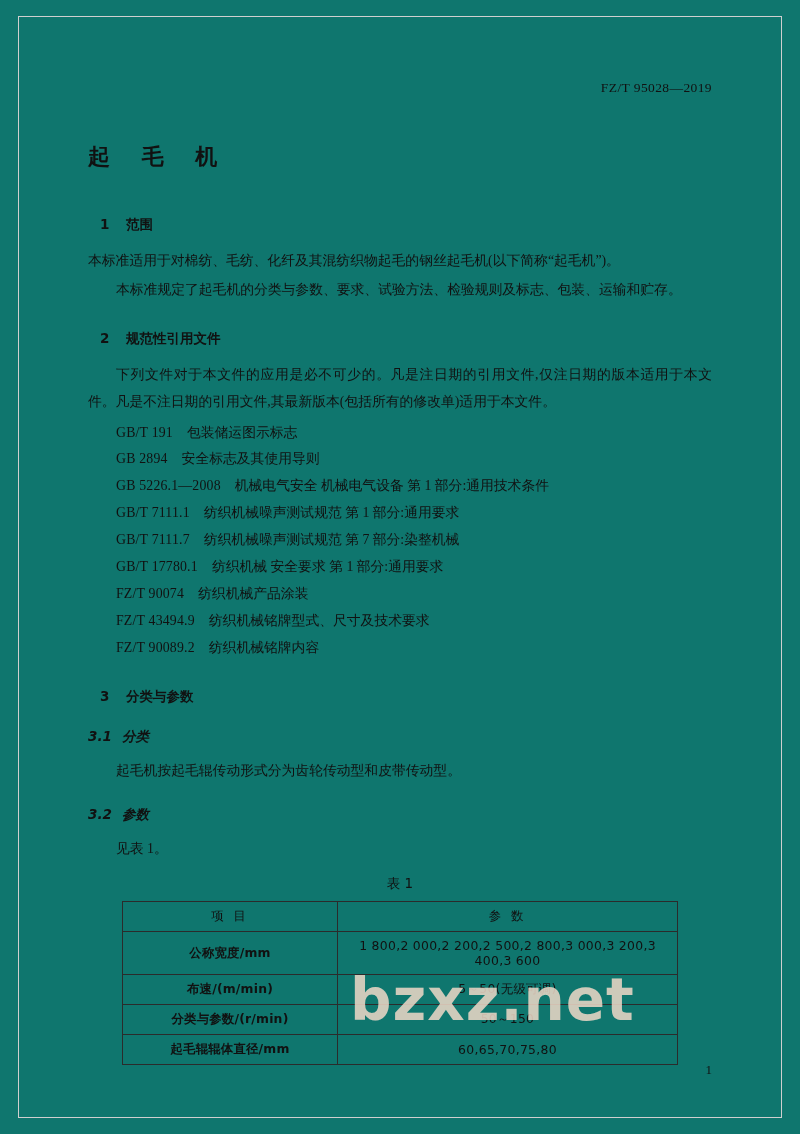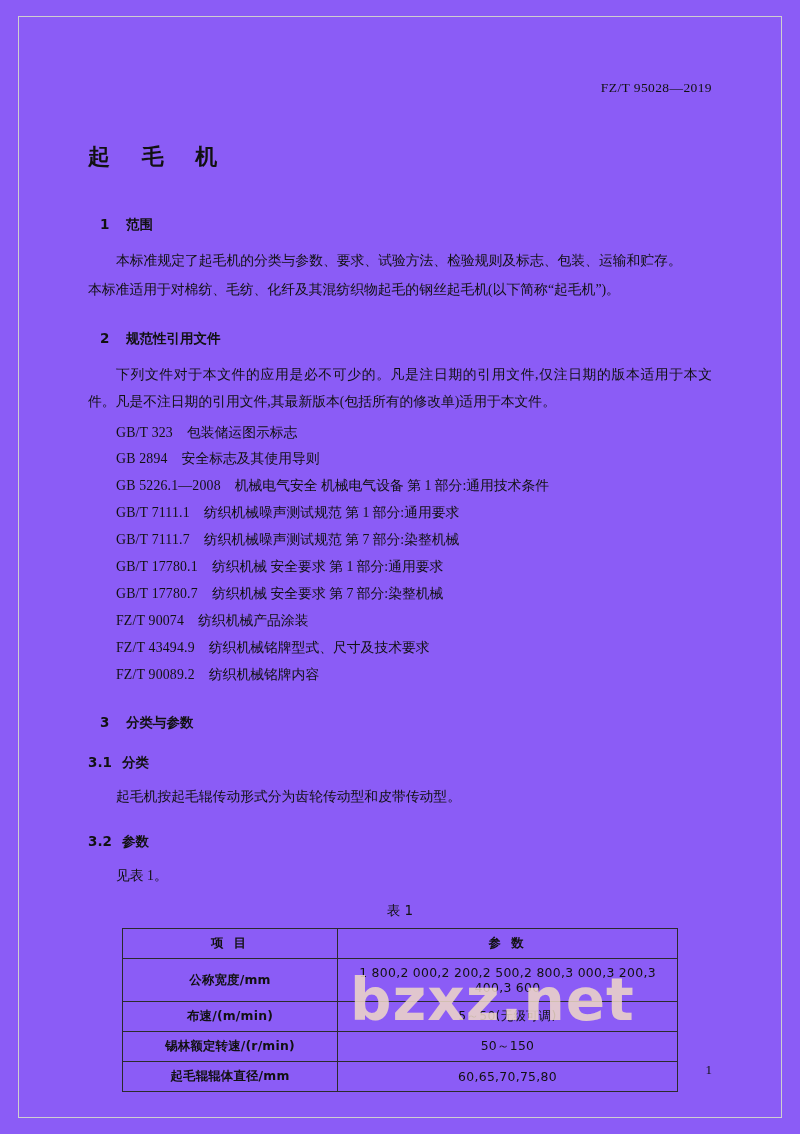--- a/index.html
+++ b/index.html
@@ -13,21 +13,21 @@
     position: relative;
     font-family: "Liberation Serif", "DejaVu Serif", serif;
     color: #111111;
     overflow: hidden;
   }
   .page {
     position: absolute;
     left: 0; top: 0;
     width: 800px;
     height: 1134px;
-    background: #8b5cf6;
+    background: #0f766e;
   }
   .page-border {
     position: absolute;
     left: 18px; top: 16px;
     width: 764px;
     height: 1102px;
     border: 1px solid #cfcfcf;
     box-sizing: border-box;
   }
   .content {
@@ -60,20 +60,21 @@
   }
   .sec-h1 .num {
     display: inline-block;
     min-width: 26px;
   }
   .sec-h2 {
     font-size: 13.5px;
     font-weight: bold;
     margin: 22px 0 12px 0;
     font-family: "DejaVu Sans", "Liberation Sans", sans-serif;
+    font-style: italic;
   }
   .sec-h2 .num {
     display: inline-block;
     min-width: 34px;
   }
   p.para {
     font-size: 13.8px;
     line-height: 1.95;
     margin: 0 0 2px 0;
     text-align: justify;
@@ -113,21 +114,21 @@
     font-family: "DejaVu Sans", "Liberation Sans", sans-serif;
   }
   table.params th,
   table.params td {
     border: 1px solid #2b2b2b;
     text-align: center;
     padding: 6px 4px;
     font-weight: normal;
   }
   table.params thead th {
-    font-weight: bold;
+    font-weight: normal;
     letter-spacing: 3px;
   }
   table.params tbody td.label {
     width: 206px;
     font-weight: bold;
     letter-spacing: 0.2px;
   }
   table.params tbody td.value {
     letter-spacing: 0.3px;
   }
@@ -161,36 +162,35 @@
 
   <div class="content">
 
     <div class="header-line">FZ/T 95028—2019</div>
 
     <h1 class="doc-title">起 毛 机</h1>
 
     <div class="sec-h1">
       <span class="num">1</span><span>范围</span>
     </div>
+    <p class="para">本标准适用于对棉纺、毛纺、化纤及其混纺织物起毛的钢丝起毛机(以下简称“起毛机”)。</p>
     <p class="para indent">本标准规定了起毛机的分类与参数、要求、试验方法、检验规则及标志、包装、运输和贮存。</p>
-    <p class="para">本标准适用于对棉纺、毛纺、化纤及其混纺织物起毛的钢丝起毛机(以下简称“起毛机”)。</p>
 
     <div class="sec-h1">
       <span class="num">2</span><span>规范性引用文件</span>
     </div>
     <p class="para indent">下列文件对于本文件的应用是必不可少的。凡是注日期的引用文件,仅注日期的版本适用于本文件。凡是不注日期的引用文件,其最新版本(包括所有的修改单)适用于本文件。</p>
 
     <ul class="ref-list">
-      <li><span class="ref-code">GB/T 323</span><span class="ref-gap"></span><span>包装储运图示标志</span></li>
+      <li><span class="ref-code">GB/T 191</span><span class="ref-gap"></span><span>包装储运图示标志</span></li>
       <li><span class="ref-code">GB 2894</span><span class="ref-gap"></span><span>安全标志及其使用导则</span></li>
       <li><span class="ref-code">GB 5226.1—2008</span><span class="ref-gap"></span><span>机械电气安全  机械电气设备  第 1 部分:通用技术条件</span></li>
       <li><span class="ref-code">GB/T 7111.1</span><span class="ref-gap"></span><span>纺织机械噪声测试规范  第 1 部分:通用要求</span></li>
       <li><span class="ref-code">GB/T 7111.7</span><span class="ref-gap"></span><span>纺织机械噪声测试规范  第 7 部分:染整机械</span></li>
       <li><span class="ref-code">GB/T 17780.1</span><span class="ref-gap"></span><span>纺织机械  安全要求  第 1 部分:通用要求</span></li>
-      <li><span class="ref-code">GB/T 17780.7</span><span class="ref-gap"></span><span>纺织机械  安全要求  第 7 部分:染整机械</span></li>
       <li><span class="ref-code">FZ/T 90074</span><span class="ref-gap"></span><span>纺织机械产品涂装</span></li>
       <li><span class="ref-code">FZ/T 43494.9</span><span class="ref-gap"></span><span>纺织机械铭牌型式、尺寸及技术要求</span></li>
       <li><span class="ref-code">FZ/T 90089.2</span><span class="ref-gap"></span><span>纺织机械铭牌内容</span></li>
     </ul>
 
     <div class="sec-h1">
       <span class="num">3</span><span>分类与参数</span>
     </div>
 
     <div class="sec-h2">
@@ -215,21 +215,21 @@
       <tbody>
         <tr>
           <td class="label">公称宽度/mm</td>
           <td class="value">1 800,2 000,2 200,2 500,2 800,3 000,3 200,3 400,3 600</td>
         </tr>
         <tr>
           <td class="label">布速/(m/min)</td>
           <td class="value">5～50(无级可调)</td>
         </tr>
         <tr>
-          <td class="label">锡林额定转速/(r/min)</td>
+          <td class="label">分类与参数/(r/min)</td>
           <td class="value">50～150</td>
         </tr>
         <tr>
           <td class="label">起毛辊辊体直径/mm</td>
           <td class="value">60,65,70,75,80</td>
         </tr>
 
       </tbody>
     </table>
 

